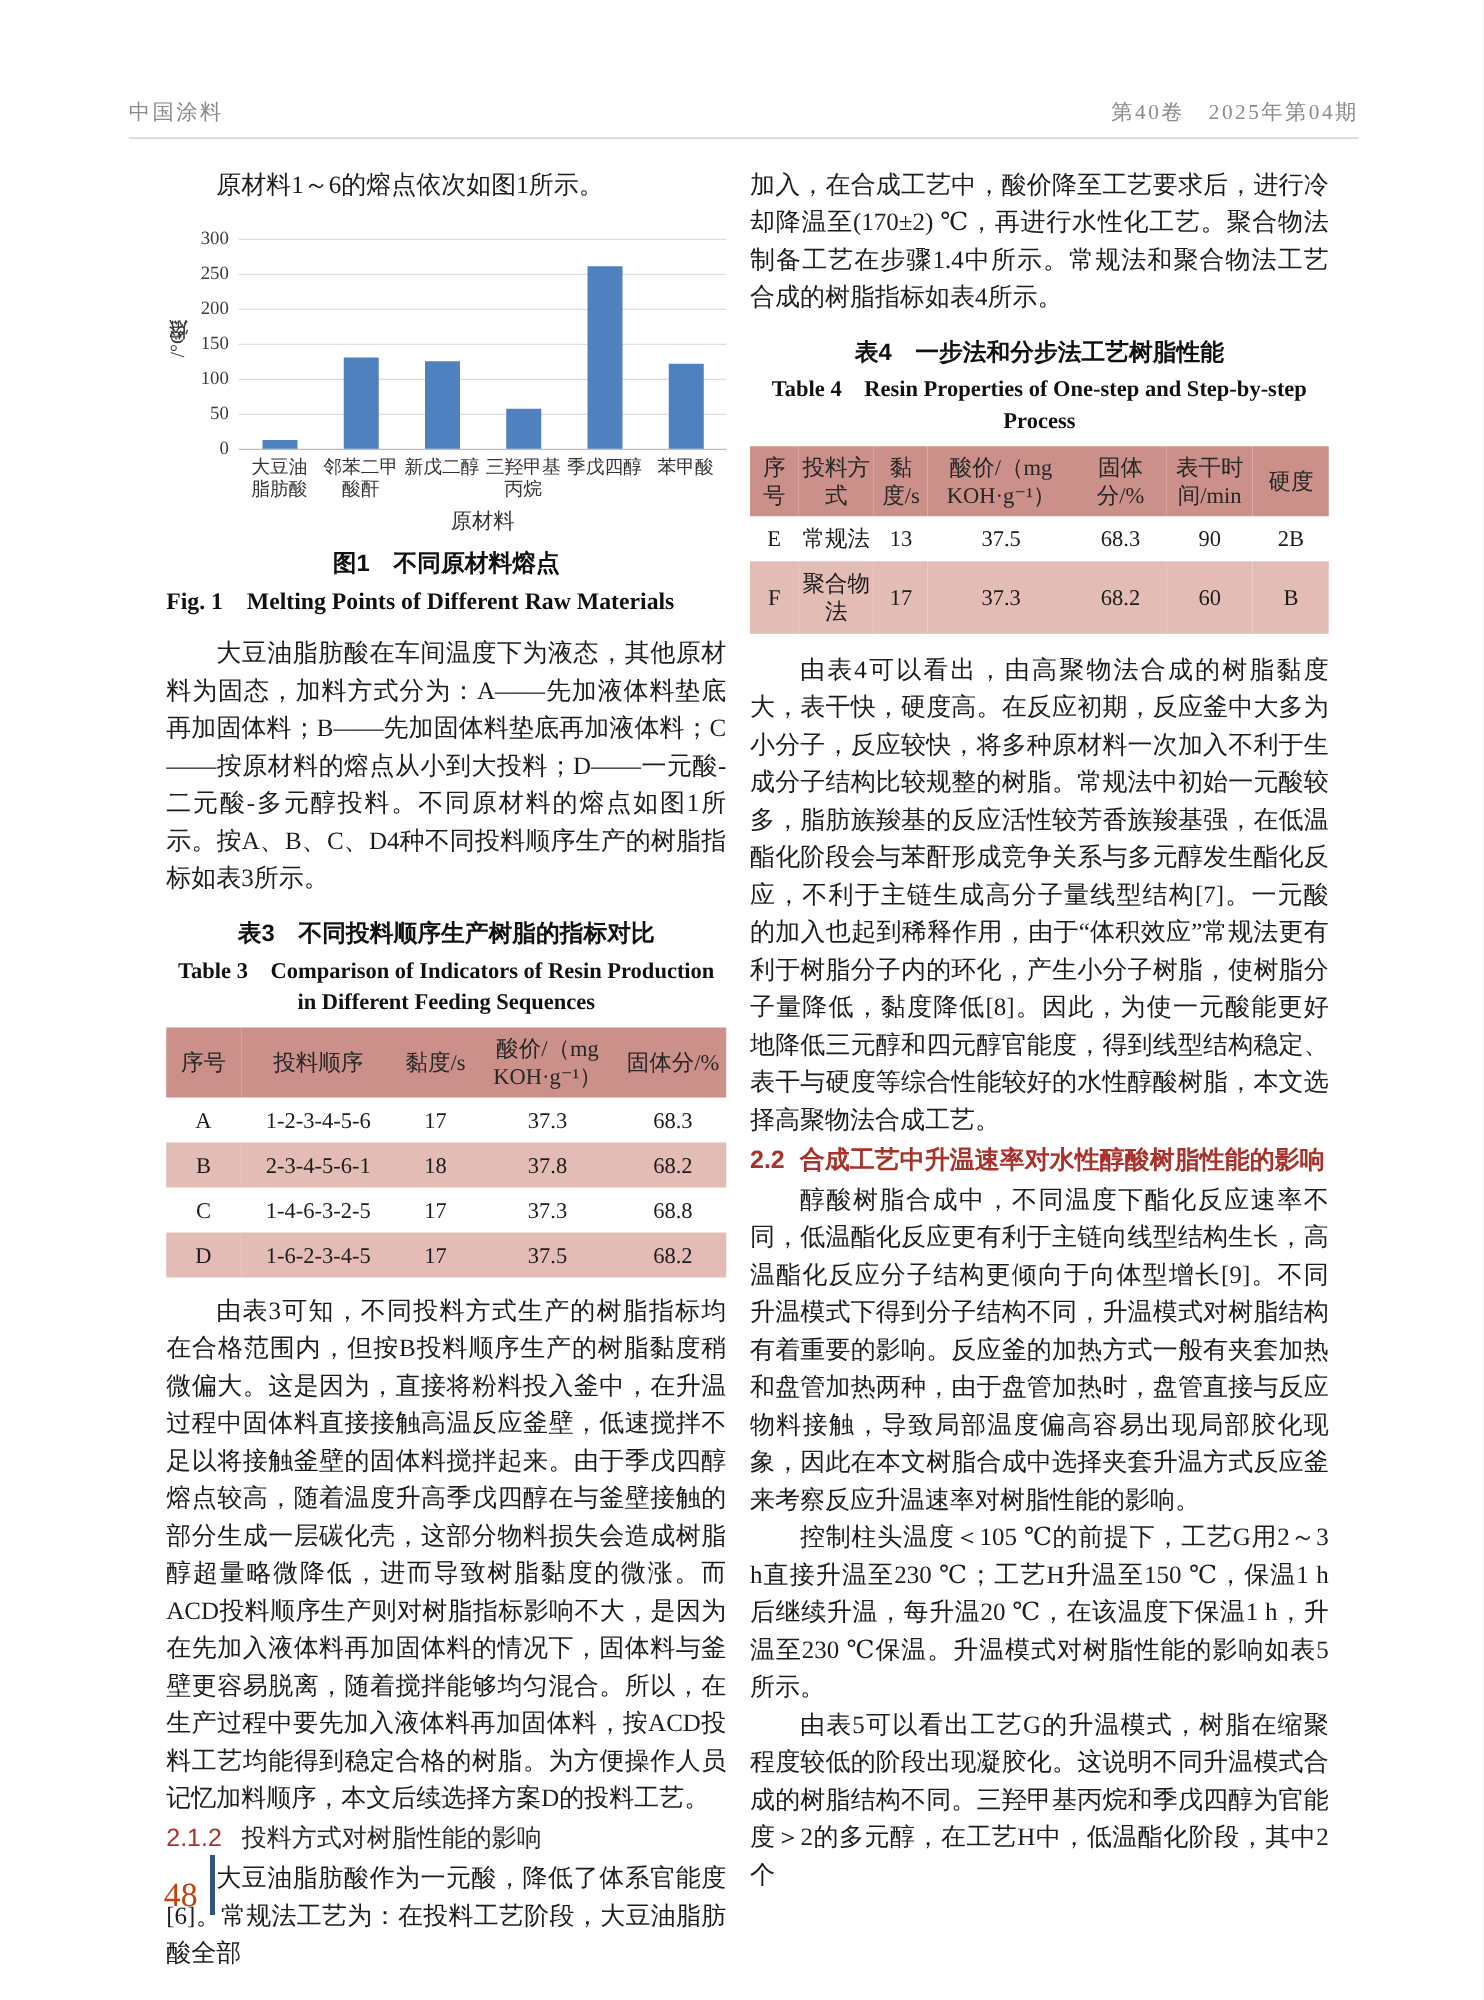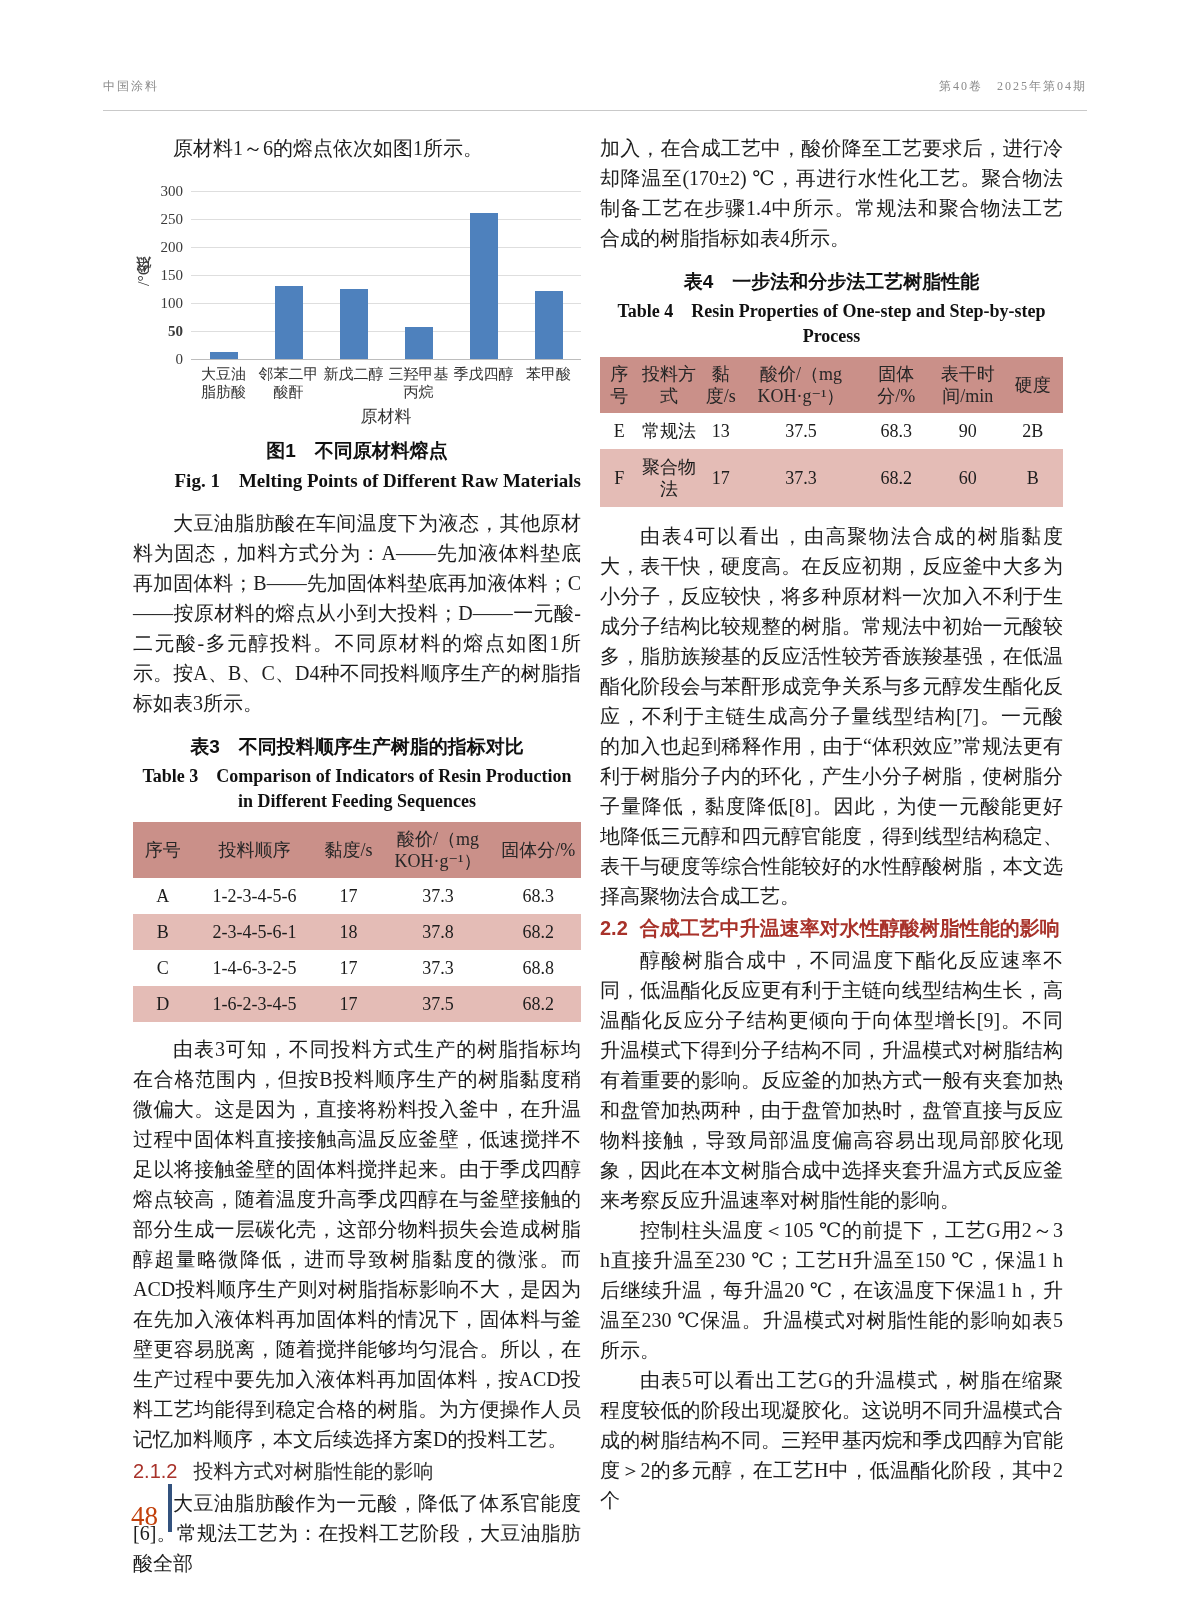--- a/index.html
+++ b/index.html
@@ -1,21 +1,21 @@
 <!DOCTYPE html>
 <html><head>
 <meta charset="utf-8">
 <style>
   html,body{margin:0;padding:0;background:#e8e8e8;}
   .page{position:relative;width:1187px;height:1600px;margin:0 auto;background:#ffffff;overflow:hidden;
         font-family:"Liberation Serif","DejaVu Serif",serif;color:#1c1c1c;}
 
   
   .pagehead{position:absolute;top:78px;left:103px;right:100px;display:flex;justify-content:space-between;
-            font-size:12px;color:#8a8a8a;letter-spacing:2px;}
+            font-size:17px;color:#8a8a8a;letter-spacing:2px;}
   .headrule{position:absolute;top:110px;left:103px;right:100px;border-top:1px solid #c9c9c9;}
 
   
   .cols{position:absolute;top:133px;left:133px;display:flex;gap:19px;}
   .col-left{width:448px;}
   .col-right{width:463px;}
 
   .para{font-size:20px;line-height:30px;text-align:justify;margin:0;}
   .ind{text-indent:2em;}
 
@@ -32,21 +32,21 @@
   .gline{position:absolute;left:0;right:0;height:1px;background:#dedede;}
   .bars{position:absolute;left:0;right:0;top:0;bottom:0;display:flex;align-items:flex-end;}
   .slot{flex:1;display:flex;justify-content:center;align-items:flex-end;height:100%;}
   .bar{width:28px;}
   .x-labels{display:flex;margin-top:5px;}
   .xlab{flex:1;text-align:center;font-size:15px;line-height:18px;color:#333;white-space:pre-line;}
   .x-title{text-align:center;font-size:17px;color:#333;margin-top:4px;}
 
   .cap-zh{text-align:center;font-family:"Liberation Sans","DejaVu Sans",sans-serif;font-weight:bold;
           font-size:19px;margin-top:10px;color:#111;}
-  .cap-en{text-align:right;font-weight:bold;font-size:19px;margin-top:4px;color:#111;}
+  .cap-en{text-align:left;font-weight:bold;font-size:19px;margin-top:4px;color:#111;}
 
   
   .tbl-title-zh{text-align:center;font-family:"Liberation Sans","DejaVu Sans",sans-serif;font-weight:bold;
                 font-size:19px;margin-top:16px;color:#111;}
   .tbl-title-en{text-align:center;font-weight:bold;font-size:18px;line-height:25px;margin:4px 0 8px 0;color:#111;}
   table.datatable{width:100%;border-collapse:collapse;font-size:18px;table-layout:fixed;}
   table.datatable th{background:#ca9089;font-weight:normal;color:#262626;padding:6px 2px;line-height:22px;text-align:center;vertical-align:middle;}
   table.datatable td{padding:7px 2px;line-height:22px;text-align:center;vertical-align:middle;color:#1c1c1c;}
   table.datatable tr.alt td{background:#e4bcb6;}
   table.t3 th:nth-child(1),table.t3 td:nth-child(1){width:13%;}
@@ -98,21 +98,21 @@
       <div class="figure">
         <div class="chart">
           <div class="chart-inner">
             <div class="y-title">熔点/°C</div>
             <div class="y-axis">
                 <div class="ytick" style="top: -9px;">300</div>
                 <div class="ytick" style="top: 19px;">250</div>
                 <div class="ytick" style="top: 47px; text-align: right;">200</div>
                 <div class="ytick" style="top: 75px;">150</div>
                 <div class="ytick" style="top: 103px;">100</div>
-                <div class="ytick" style="top: 131px; font-weight: bold;">50</div>
+                <div class="ytick" style="top: 131px;">50</div>
                 <div class="ytick" style="top: 159px;">0</div>
               </div>
             <div class="plot-col">
               <div class="plot">
                   <div class="gline" style="top: 0px;"></div>
                   <div class="gline" style="top: 28px;"></div>
                   <div class="gline" style="top: 56px;"></div>
                   <div class="gline" style="top: 84px;"></div>
                   <div class="gline" style="top: 112px;"></div>
                   <div class="gline" style="top: 140px;"></div>

